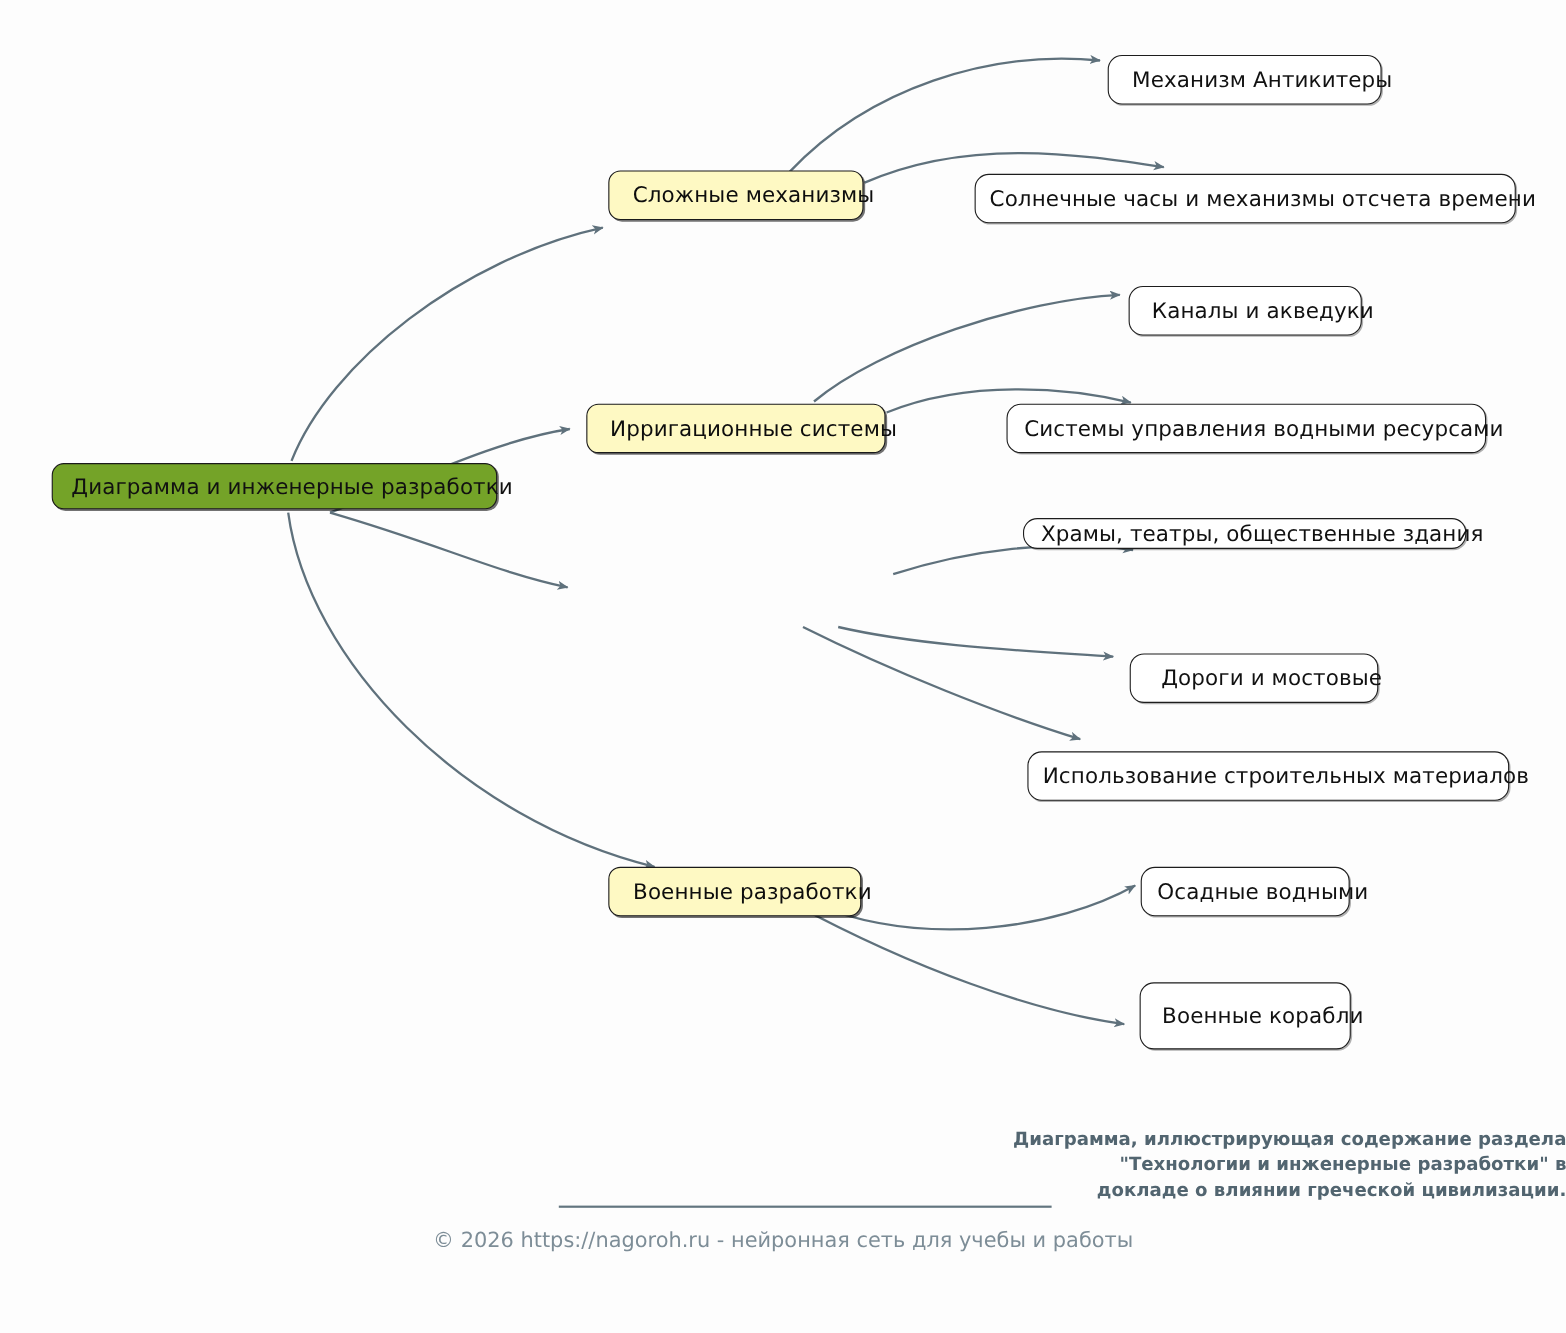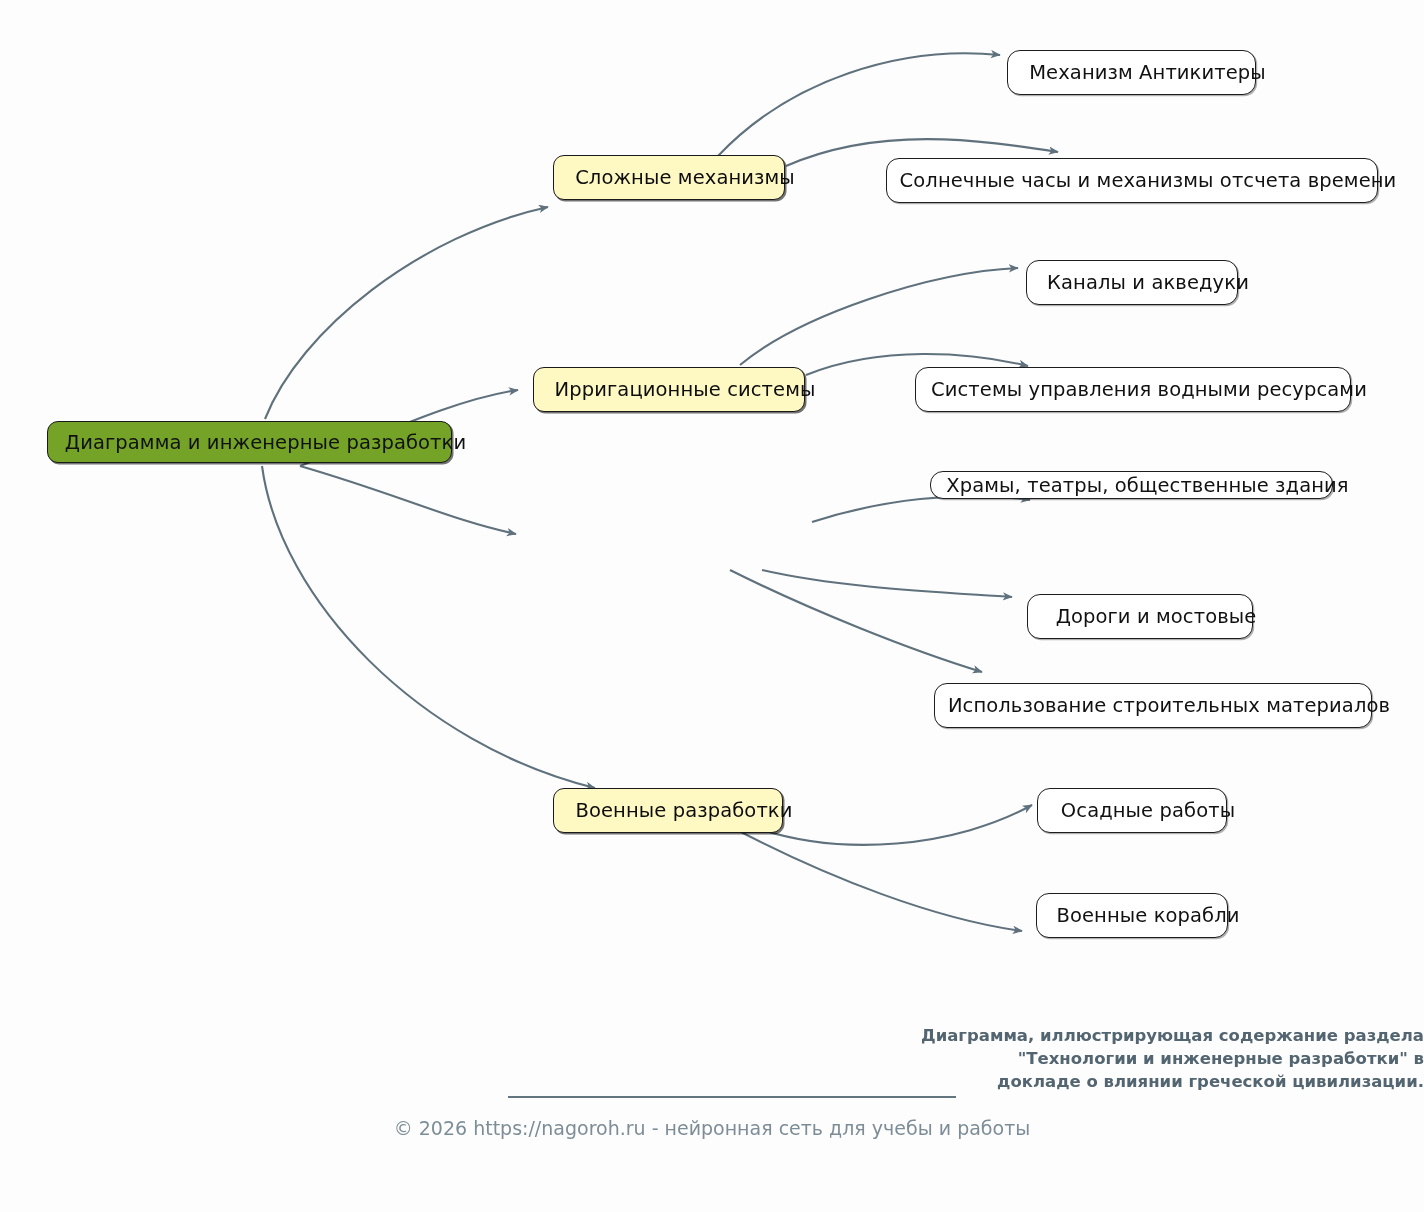--- a/index.html
+++ b/index.html
@@ -116,23 +116,23 @@
   <div class="node node-leaf" style="left:915px;top:367px;width:436px;height:45px;">Системы управления водными ресурсами</div>
 
   <div class="node node-leaf" style="left:1026px;top:260px;width:212px;height:45px;">Каналы и акведуки</div>
 
   <div class="node node-leaf" style="left:930px;top:471px;width:403px;height:28px;">Храмы, театры, общественные здания</div>
 
   <div class="node node-leaf" style="left:1027px;top:581px;width:226px;height:45px;margin-top:13px;">Дороги и мостовые</div>
 
   <div class="node node-leaf" style="left:913px;top:683px;width:438px;height:45px;margin-left:21px;">Использование строительных материалов</div>
 
-  <div class="node node-leaf" style="left:1037px;top:788px;width:190px;height:45px;">Осадные работы</div>
+  <div class="node node-leaf" style="left:1037px;top:788px;width:190px;height:45px;">Осадные водными</div>
 
-  <div class="node node-leaf" style="left:1036px;top:893px;width:192px;height:45px;">Военные корабли</div>
+  <div class="node node-leaf" style="left:1036px;top:893px;width:192px;height:61px;">Военные корабли</div>
 
   <div class="caption" style="top:1024px;">Диаграмма, иллюстрирующая содержание раздела</div>
   <div class="caption" style="top:1047px;">"Технологии и инженерные разработки" в</div>
   <div class="caption" style="top:1070px;">докладе о влиянии греческой цивилизации.</div>
 
   <div class="caption-rule" style="left:508px;top:1096px;width:448px;"></div>
 
   <div class="footer" style="top:1117px;">© 2026 https://nagoroh.ru - нейронная сеть для учебы и работы</div>
 
 </div>

